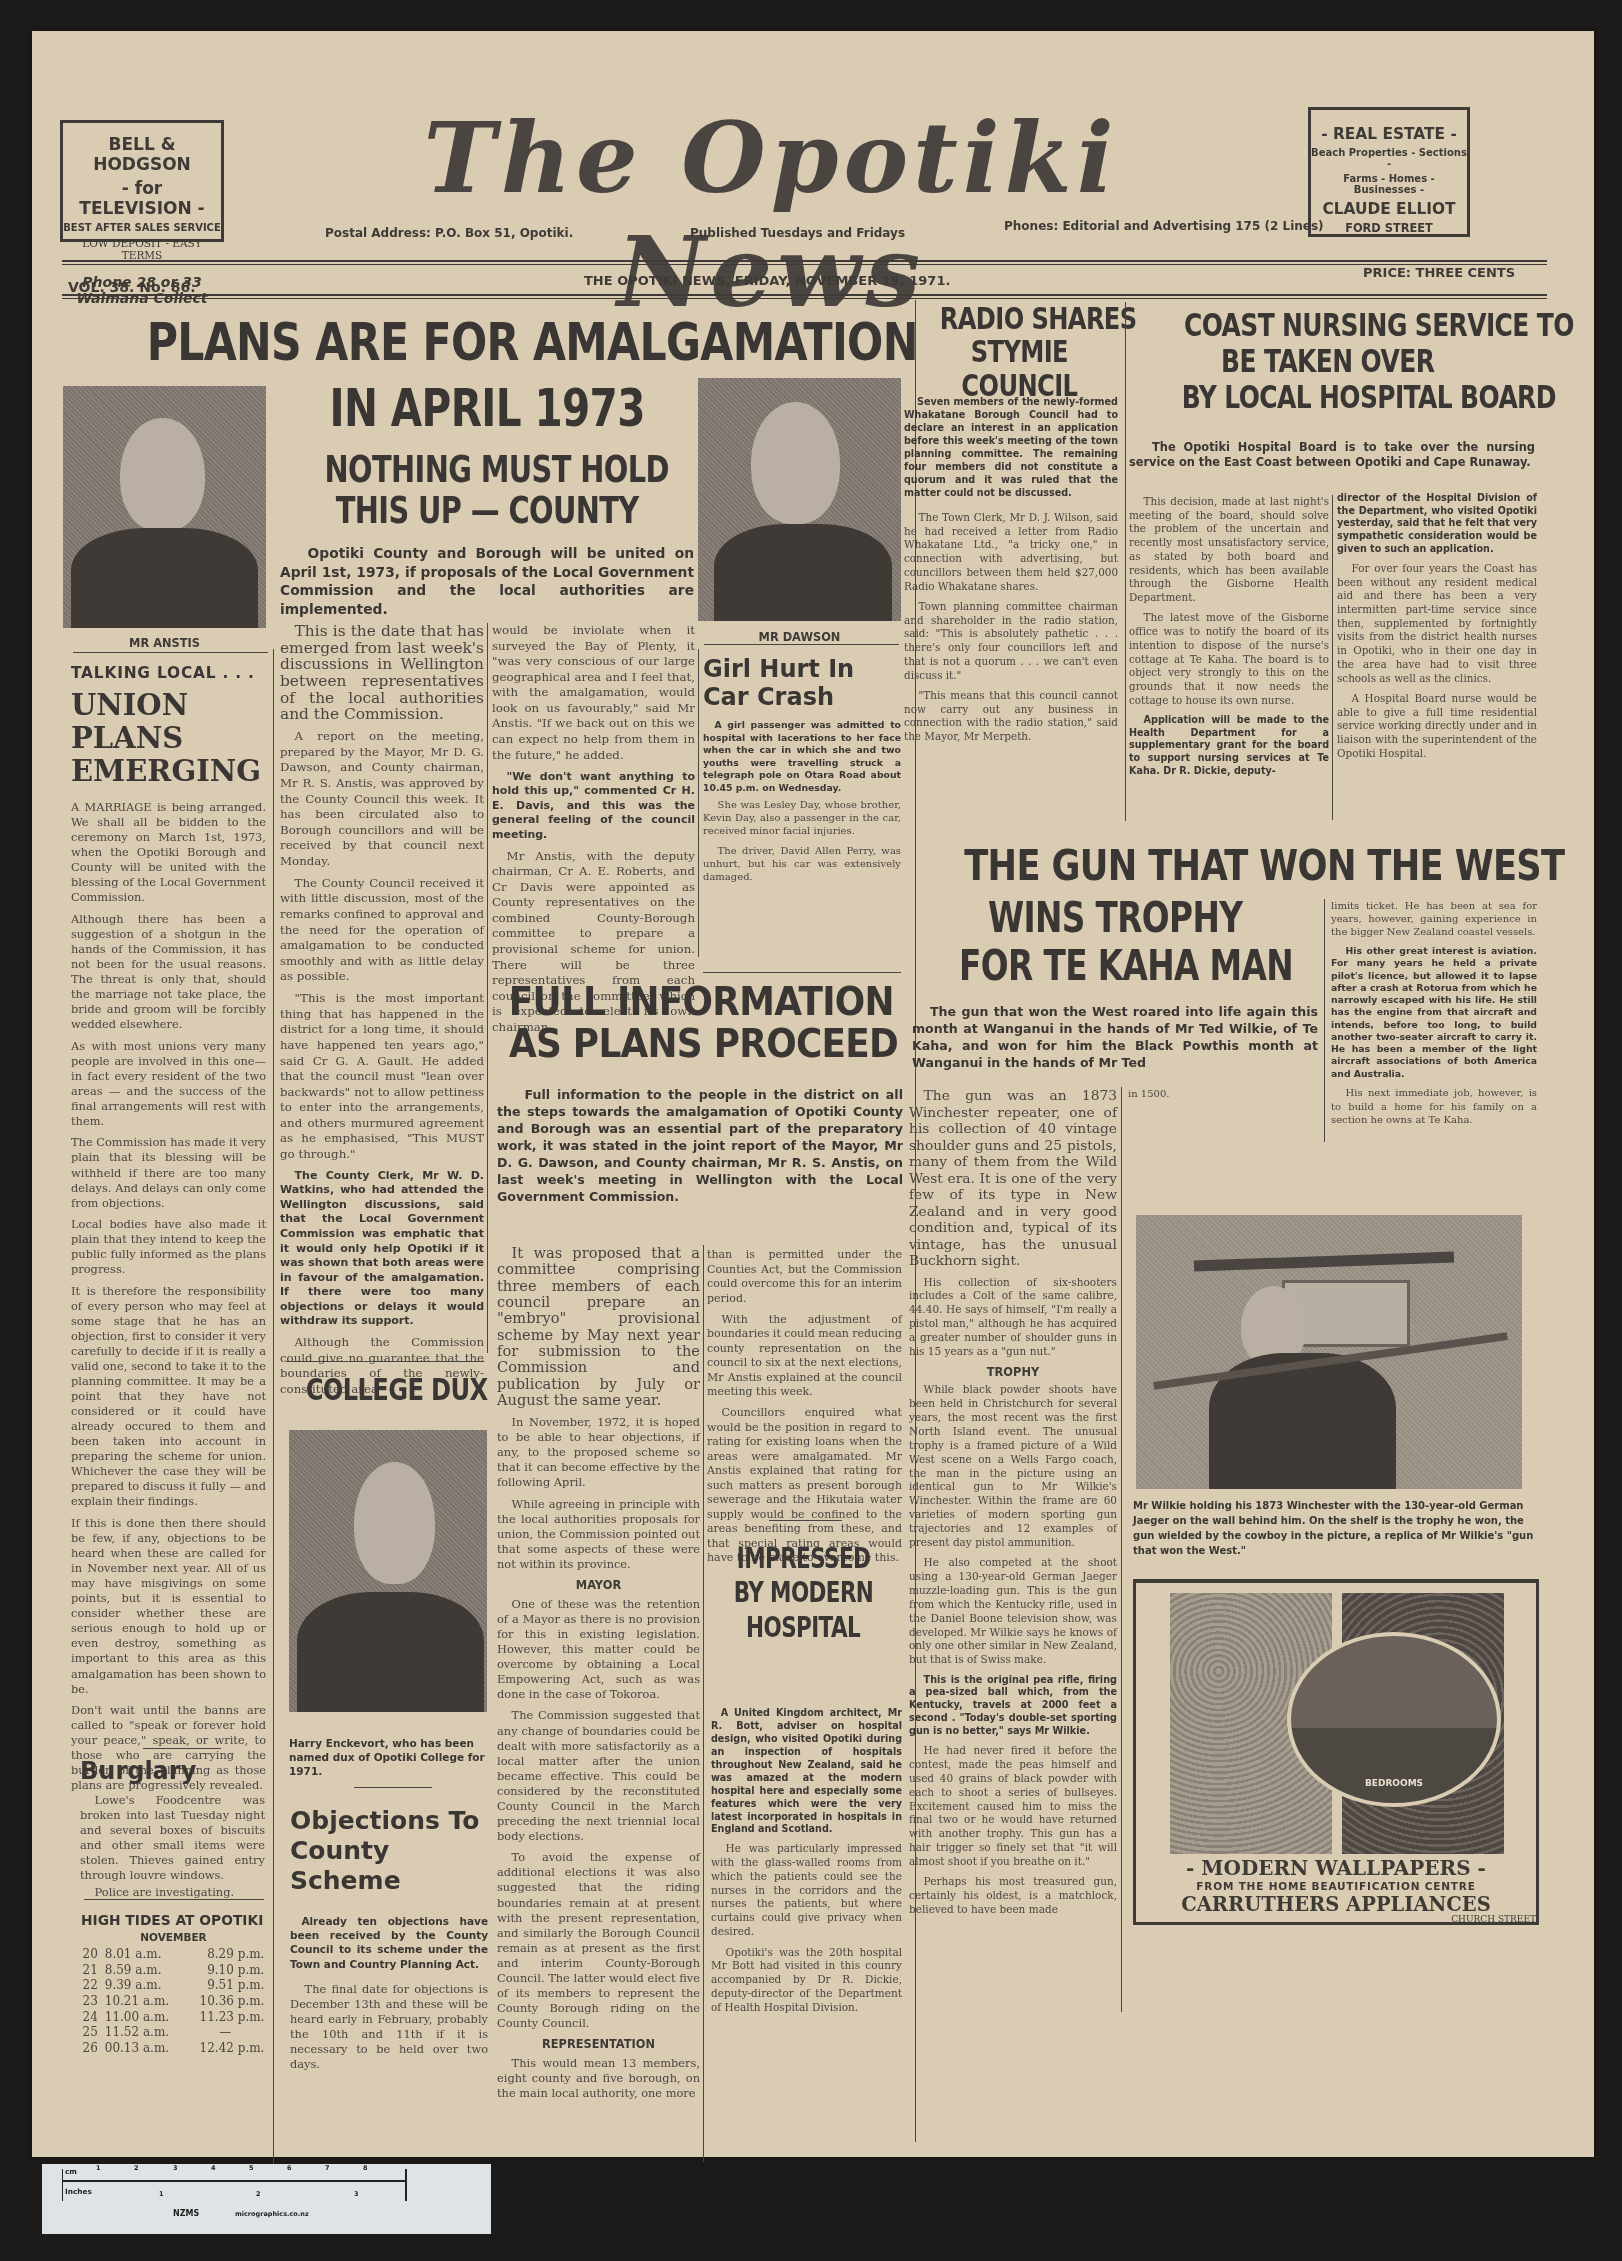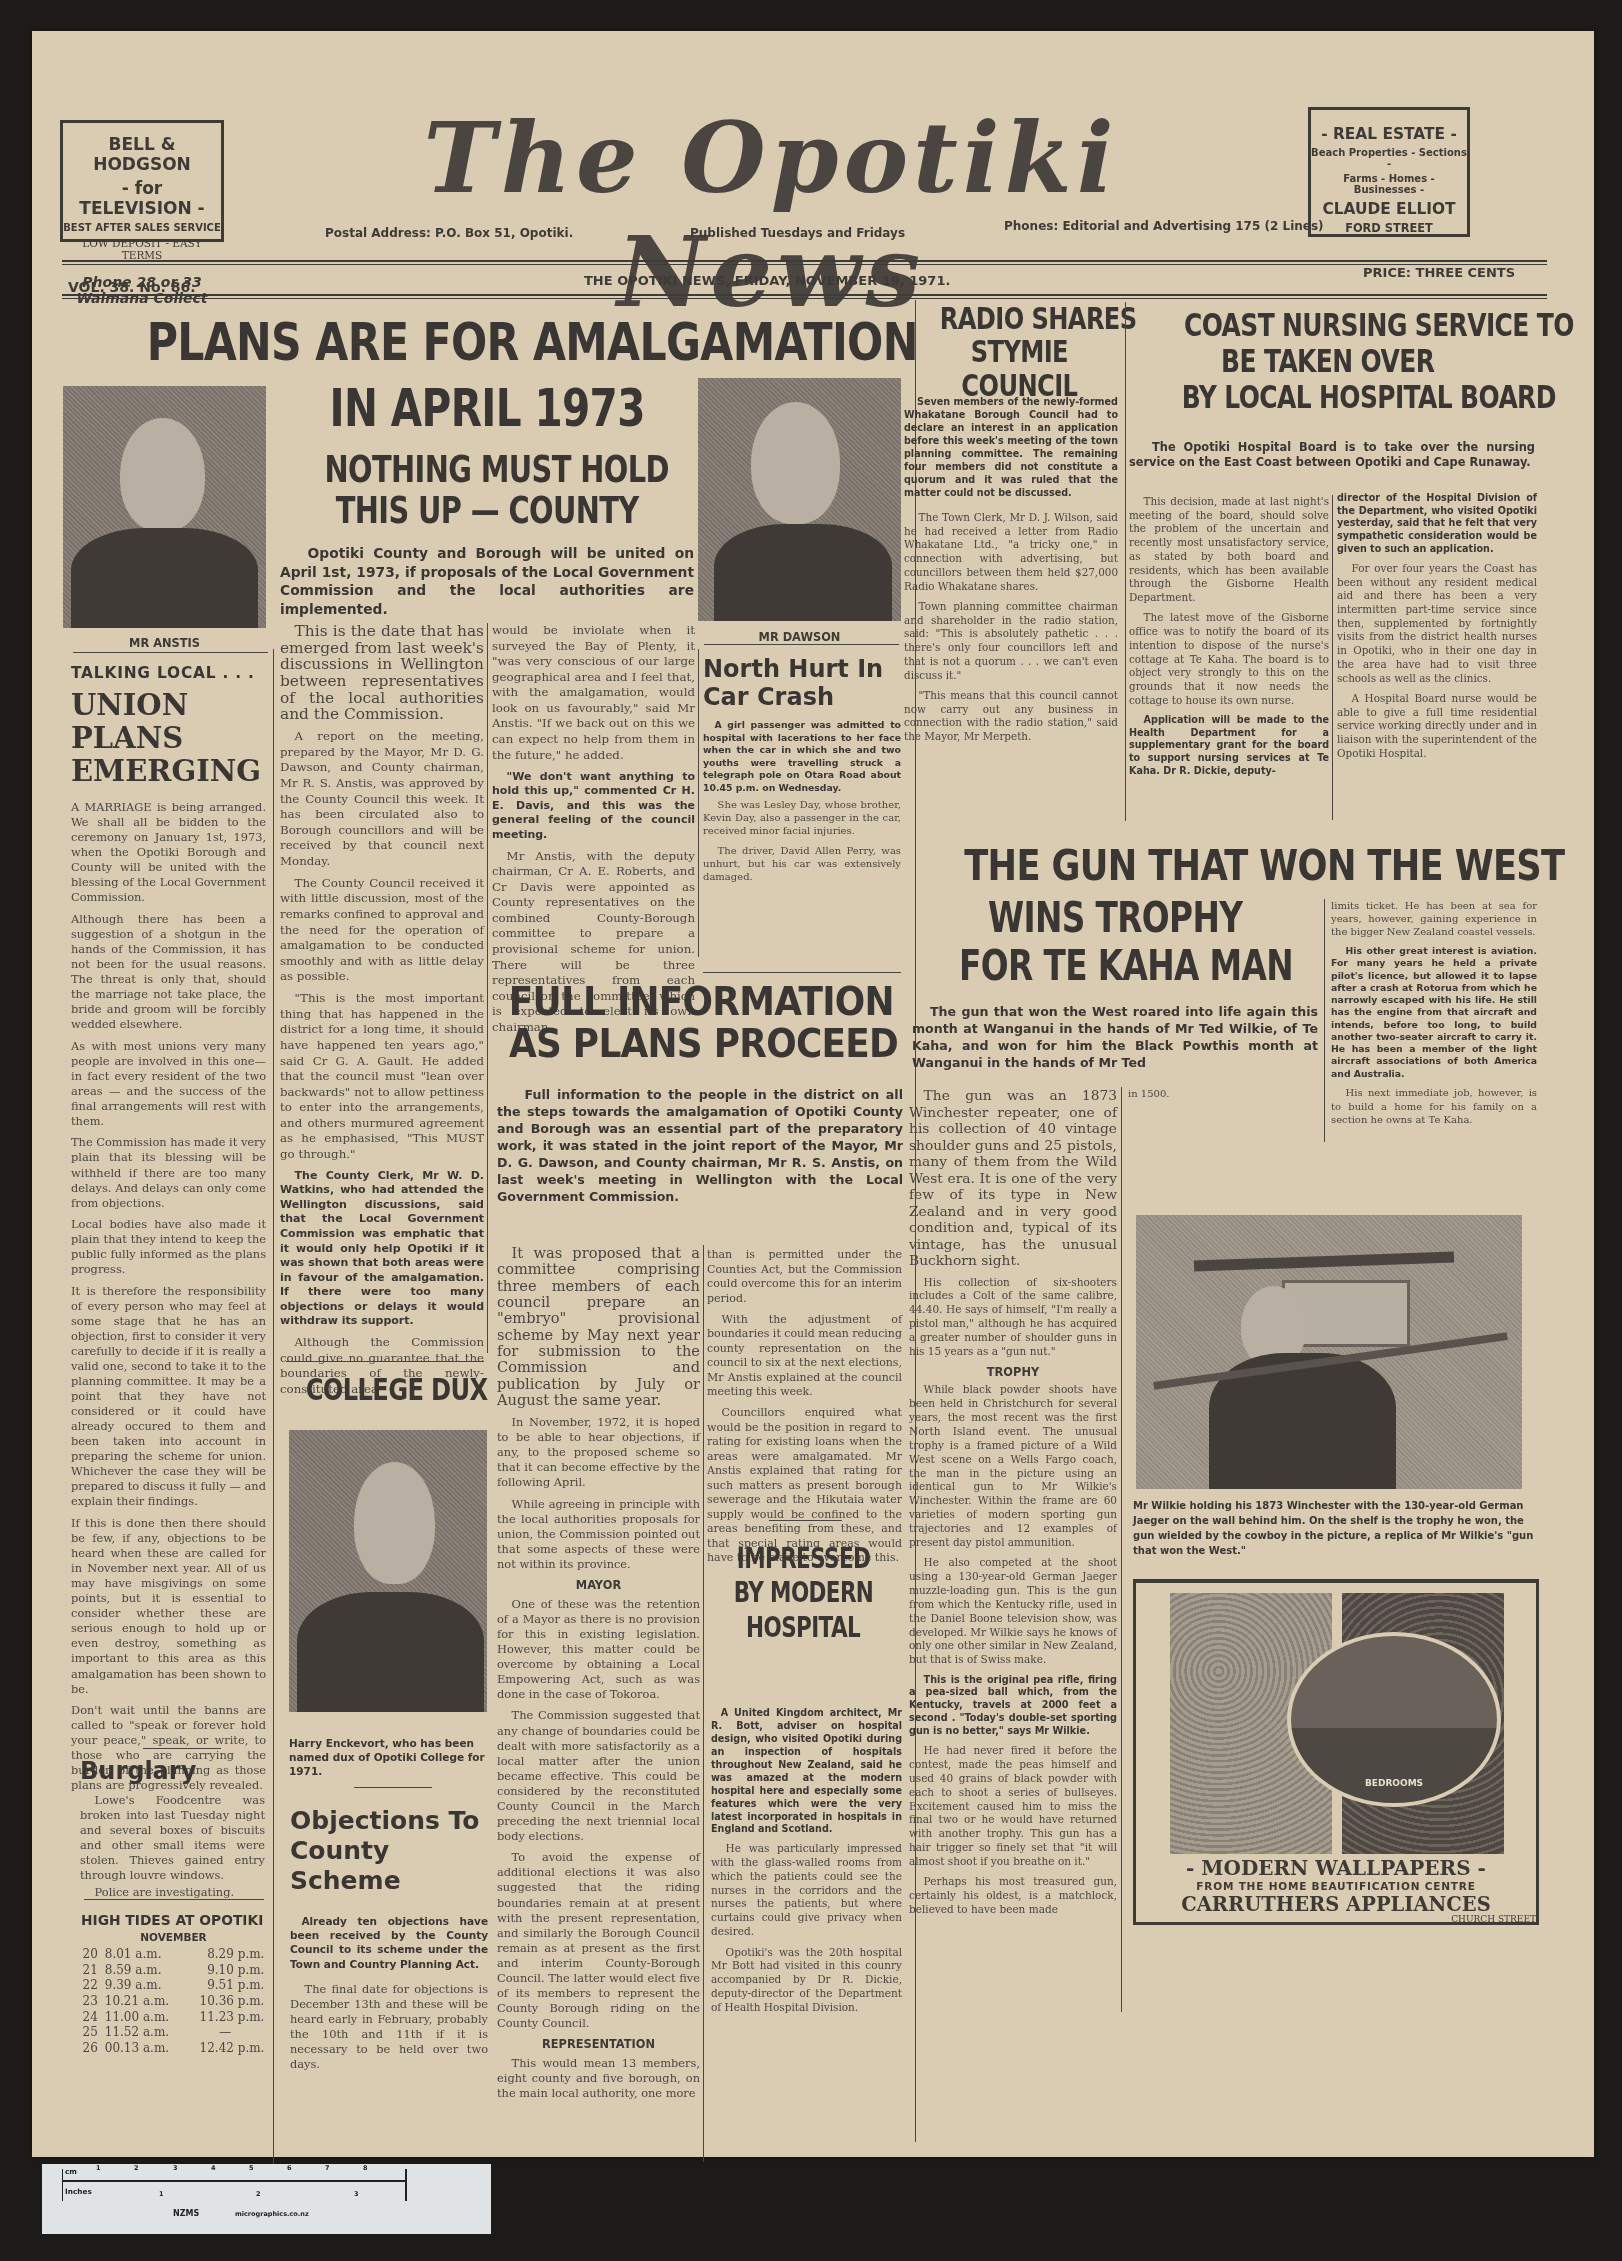--- a/index.html
+++ b/index.html
@@ -96,21 +96,21 @@
   <p class="bold-par" style="font-size:11px;">"We don't want anything to hold this up," commented Cr H. E. Davis, and this was the general feeling of the council meeting.</p>
   <p>Mr Anstis, with the deputy chairman, Cr A. E. Roberts, and Cr Davis were appointed as County representatives on the combined County-Borough committee to prepare a provisional scheme for union. There will be three representatives from each council on the committee, which is expected to elect its own chairman.</p>
 </div>
 
 <div class="vline" style="left:273px;top:649px;height:1517px;"></div>
 
 <div class="abs" style="left:71px;top:664px;width:195px;">
   <div style="font-family:'DejaVu Sans',sans-serif;font-weight:bold;font-size:15.4px;color:#3a3633;letter-spacing:0.8px;">TALKING LOCAL . . .</div>
   <div style="font-family:'DejaVu Serif',serif;font-weight:bold;font-size:29px;line-height:1.15;margin:6.5px 0 11.4px;color:#3a3633;">UNION PLANS EMERGING</div>
   <div class="body" style="font-size:11.4px;line-height:1.32;">
-    <p style="text-indent:0;">A MARRIAGE is being arranged. We shall all be bidden to the ceremony on January 1st, 1973, when the Opotiki Borough and County will be united with the blessing of the Local Government Commission.</p>
+    <p style="text-indent:0;">A MARRIAGE is being arranged. We shall all be bidden to the ceremony on March 1st, 1973, when the Opotiki Borough and County will be united with the blessing of the Local Government Commission.</p>
     <p style="text-indent:0;">Although there has been a suggestion of a shotgun in the hands of the Commission, it has not been for the usual reasons. The threat is only that, should the marriage not take place, the bride and groom will be forcibly wedded elsewhere.</p>
     <p style="text-indent:0;">As with most unions very many people are involved in this one— in fact every resident of the two areas — and the success of the final arrangements will rest with them.</p>
     <p style="text-indent:0;">The Commission has made it very plain that its blessing will be withheld if there are too many delays. And delays can only come from objections.</p>
     <p style="text-indent:0;">Local bodies have also made it plain that they intend to keep the public fully informed as the plans progress.</p>
     <p style="text-indent:0;">It is therefore the responsibility of every person who may feel at some stage that he has an objection, first to consider it very carefully to decide if it is really a valid one, second to take it to the planning committee. It may be a point that they have not considered or it could have already occured to them and been taken into account in preparing the scheme for union. Whichever the case they will be prepared to discuss it fully — and explain their findings.</p>
     <p style="text-indent:0;">If this is done then there should be few, if any, objections to be heard when these are called for in November next year. All of us may have misgivings on some points, but it is essential to consider whether these are serious enough to hold up or even destroy, something as important to this area as this amalgamation has been shown to be.</p>
     <p style="text-indent:0;">Don't wait until the banns are called to "speak or forever hold your peace," speak, or write, to those who are carrying the burden of the planning as those plans are progressively revealed.</p>
   </div>
 </div>
 
@@ -204,21 +204,21 @@
 <div class="vline" style="left:703px;top:1245px;height:917px;"></div>
 <div class="abs body" style="left:707px;top:1248px;width:195px;font-size:11px;">
   <p style="text-indent:0;">than is permitted under the Counties Act, but the Commission could overcome this for an interim period.</p>
   <p>With the adjustment of boundaries it could mean reducing county representation on the council to six at the next elections, Mr Anstis explained at the council meeting this week.</p>
   <p>Councillors enquired what would be the position in regard to rating for existing loans when the areas were amalgamated. Mr Anstis explained that rating for such matters as present borough sewerage and the Hikutaia water supply would be confined to the areas benefiting from these, and that special rating areas would have to be made to overcome this.</p>
 </div>
 <div class="hline" style="left:769px;top:1520px;width:73px;"></div>
 
 <div class="vline" style="left:698px;top:649px;height:308px;"></div>
 <div class="abs" style="left:703px;top:656px;width:198px;">
-  <div style="font-family:'DejaVu Sans',sans-serif;font-weight:bold;font-size:24px;color:#3a3633;line-height:1.15;">North Hurt In</div>
+  <div style="font-family:'DejaVu Sans',sans-serif;font-weight:bold;font-size:24px;color:#3a3633;line-height:1.15;">Girl Hurt In</div>
   <div style="font-family:'DejaVu Sans',sans-serif;font-weight:bold;font-size:24px;color:#3a3633;line-height:1.15;margin-bottom:8px;">Car Crash</div>
   <div class="lead" style="font-size:9.3px;text-indent:11.4px;margin-bottom:3.2px;">A girl passenger was admitted to hospital with lacerations to her face when the car in which she and two youths were travelling struck a telegraph pole on Otara Road about 10.45 p.m. on Wednesday.</div>
   <div class="body" style="font-size:10px;">
     <p>She was Lesley Day, whose brother, Kevin Day, also a passenger in the car, received minor facial injuries.</p>
     <p>The driver, David Allen Perry, was unhurt, but his car was extensively damaged.</p>
   </div>
 </div>
 <div class="hline" style="left:703px;top:972px;width:198px;"></div>
 
 <div class="abs hl" style="left:706px;top:1542px;width:195px;font-size:27.6px;line-height:1.25;">

